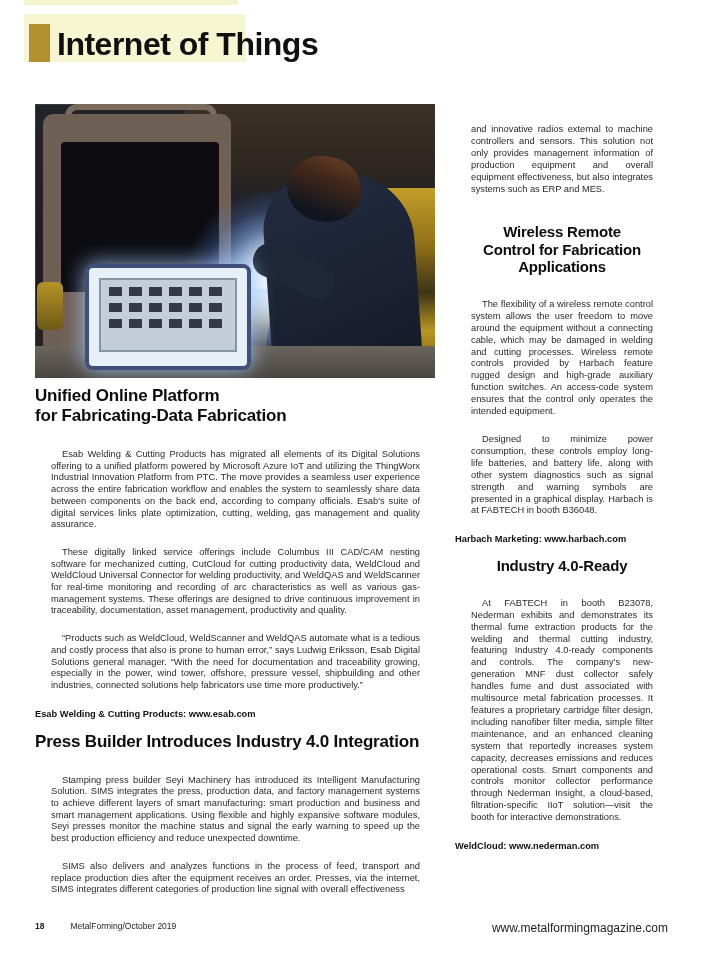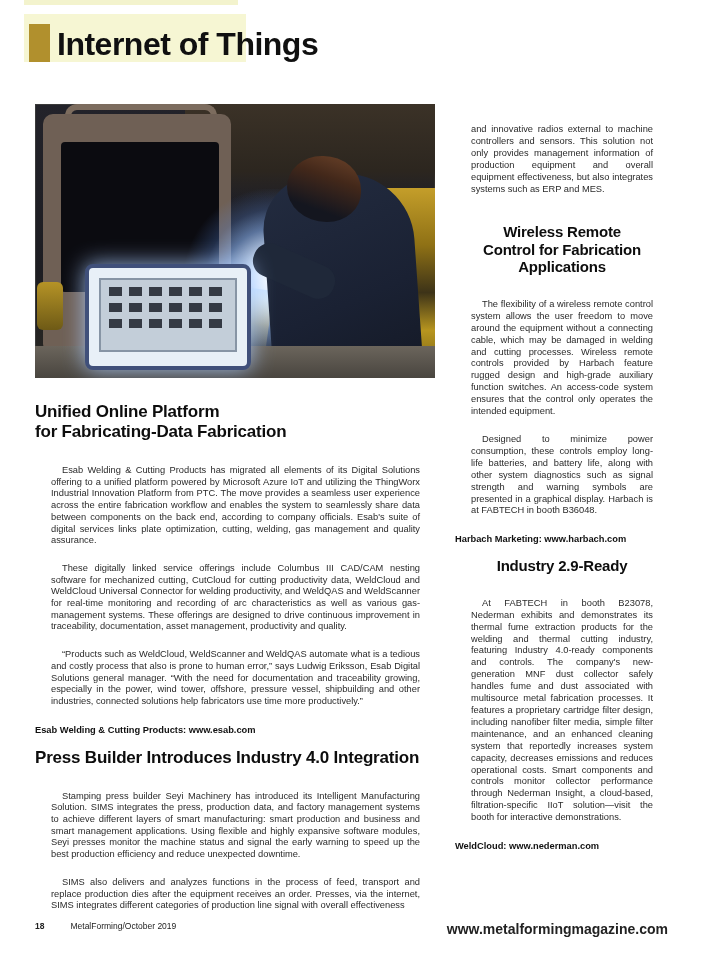--- a/index.html
+++ b/index.html
@@ -52,34 +52,34 @@
     background:#1f2839;border-radius:16px;transform:rotate(24deg);}
   .photo .machine-y1{position:absolute;right:0;top:84px;width:56px;height:190px;
     background:linear-gradient(180deg,#c49e2a 0%,#8f7115 30%,#3d3318 55%,#b7951f 75%,#6e5a14 100%);}
   .photo .machine-y2{position:absolute;right:42px;top:120px;width:34px;height:120px;
     background:linear-gradient(180deg,#a98a1e 0%,#52441a 50%,#93781a 100%);border-radius:6px;}
   .photo .blob-yellow{position:absolute;left:2px;top:178px;width:26px;height:48px;
     background:linear-gradient(180deg,#b59326,#6e5a16);border-radius:6px;}
   .photo .table{position:absolute;left:0;bottom:0;width:100%;height:32px;
     background:linear-gradient(180deg,#6b655c,#49453f);}
   
-  .col-left{position:absolute;left:35px;top:402px;width:401px;}
+  .col-left{position:absolute;left:35px;top:386px;width:401px;}
   .col-right{position:absolute;left:455px;top:108px;width:214px;}
   .h-left{font-size:17px;font-weight:700;line-height:20px;color:#0d0d0d;letter-spacing:-0.2px;}
   .h-right{font-size:15px;font-weight:700;line-height:17.5px;color:#0d0d0d;letter-spacing:-0.2px;text-align:center;}
   .body-l{font-size:9.3px;line-height:11.7px;text-align:justify;color:#2a2a2a;}
   .body-l p,.body-r p{margin:16px;text-indent:11px;}
   .body-r{font-size:9.3px;line-height:11.9px;text-align:justify;color:#2a2a2a;}
   p.no-indent{text-indent:0;}
   .vendor{font-size:9.3px;line-height:12px;font-weight:700;color:#111;margin-top:1px;}
   .gap-s{height:7px;} .gap-m{height:12px;}
   
   .footer-left{position:absolute;left:35px;top:921px;font-size:8.5px;color:#222;}
   .footer-left .pn{font-weight:700;margin-right:26px;}
-  .footer-right{position:absolute;right:36px;top:921px;font-size:14px;font-weight:700;color:#222;}
+  .footer-right{position:absolute;right:36px;top:921px;font-size:12px;font-weight:400;color:#222;}
 </style>
 </head>
 <body>
 
 <div class="top-strip"></div>
 <div class="title-band"></div>
 <div class="gold-square"></div>
 <div class="section-title">Internet of Things</div>
 
 <div class="photo">
@@ -138,21 +138,21 @@
     <div>Applications</div>
   </div>
   <div class="gap-s"></div>
   <div class="body-r">
     <p>The flexibility of a wireless remote control system allows the user freedom to move around the equipment without a connecting cable, which may be damaged in welding and cutting processes. Wireless remote controls provided by Harbach feature rugged design and high-grade auxiliary function switches. An access-code system ensures that the control only operates the intended equipment.</p>
     <p>Designed to minimize power consumption, these controls employ long-life batteries, and battery life, along with other system diagnostics such as signal strength and warning symbols are presented in a graphical display. Harbach is at FABTECH in booth B36048.</p>
   </div>
   <div class="vendor">Harbach Marketing: www.harbach.com</div>
   <div class="gap-m"></div>
   <div class="h-right">
-    <div>Industry 2.9-Ready</div>
+    <div>Industry 4.0-Ready</div>
   </div>
   <div class="gap-s"></div>
   <div class="body-r">
     <p>At FABTECH in booth B23078, Nederman exhibits and demonstrates its thermal fume extraction products for the welding and thermal cutting industry, featuring Industry 4.0-ready components and controls. The company's new-generation MNF dust collector safely handles fume and dust associated with multisource metal fabrication processes. It features a proprietary cartridge filter design, including nanofiber filter media, simple filter maintenance, and an enhanced cleaning system that reportedly increases system capacity, decreases emissions and reduces operational costs. Smart components and controls monitor collector performance through Nederman Insight, a cloud-based, filtration-specific IIoT solution—visit the booth for interactive demonstrations.</p>
   </div>
   <div class="vendor">WeldCloud: www.nederman.com</div>
 </div>
 
 <div class="footer-left">
   <span class="pn">18</span><span>MetalForming/October 2019</span>

